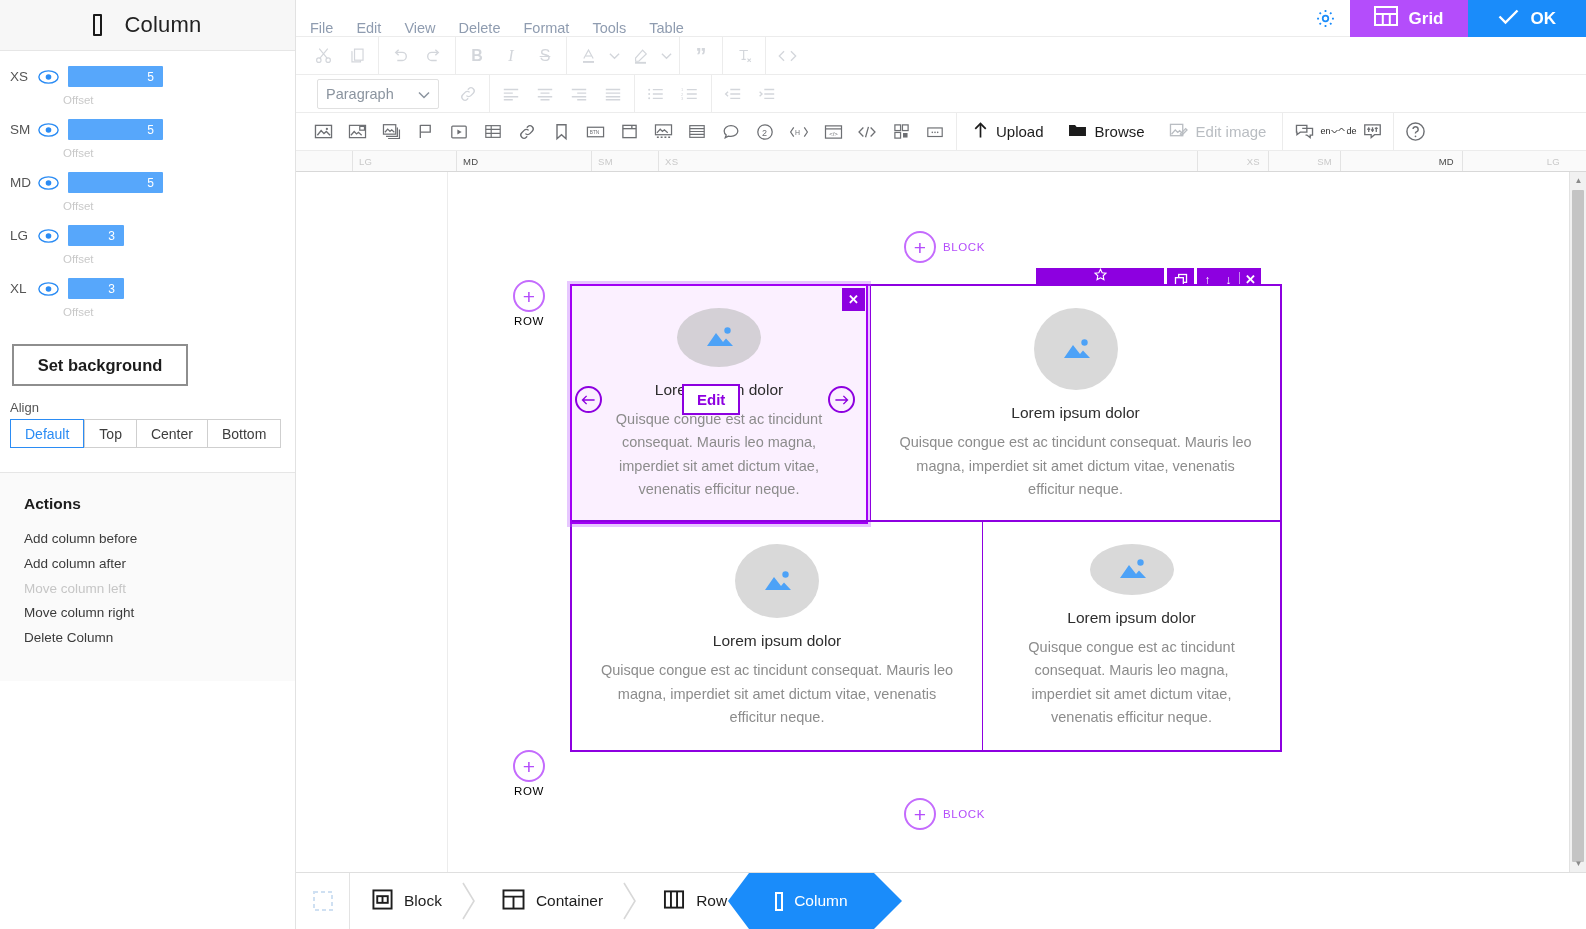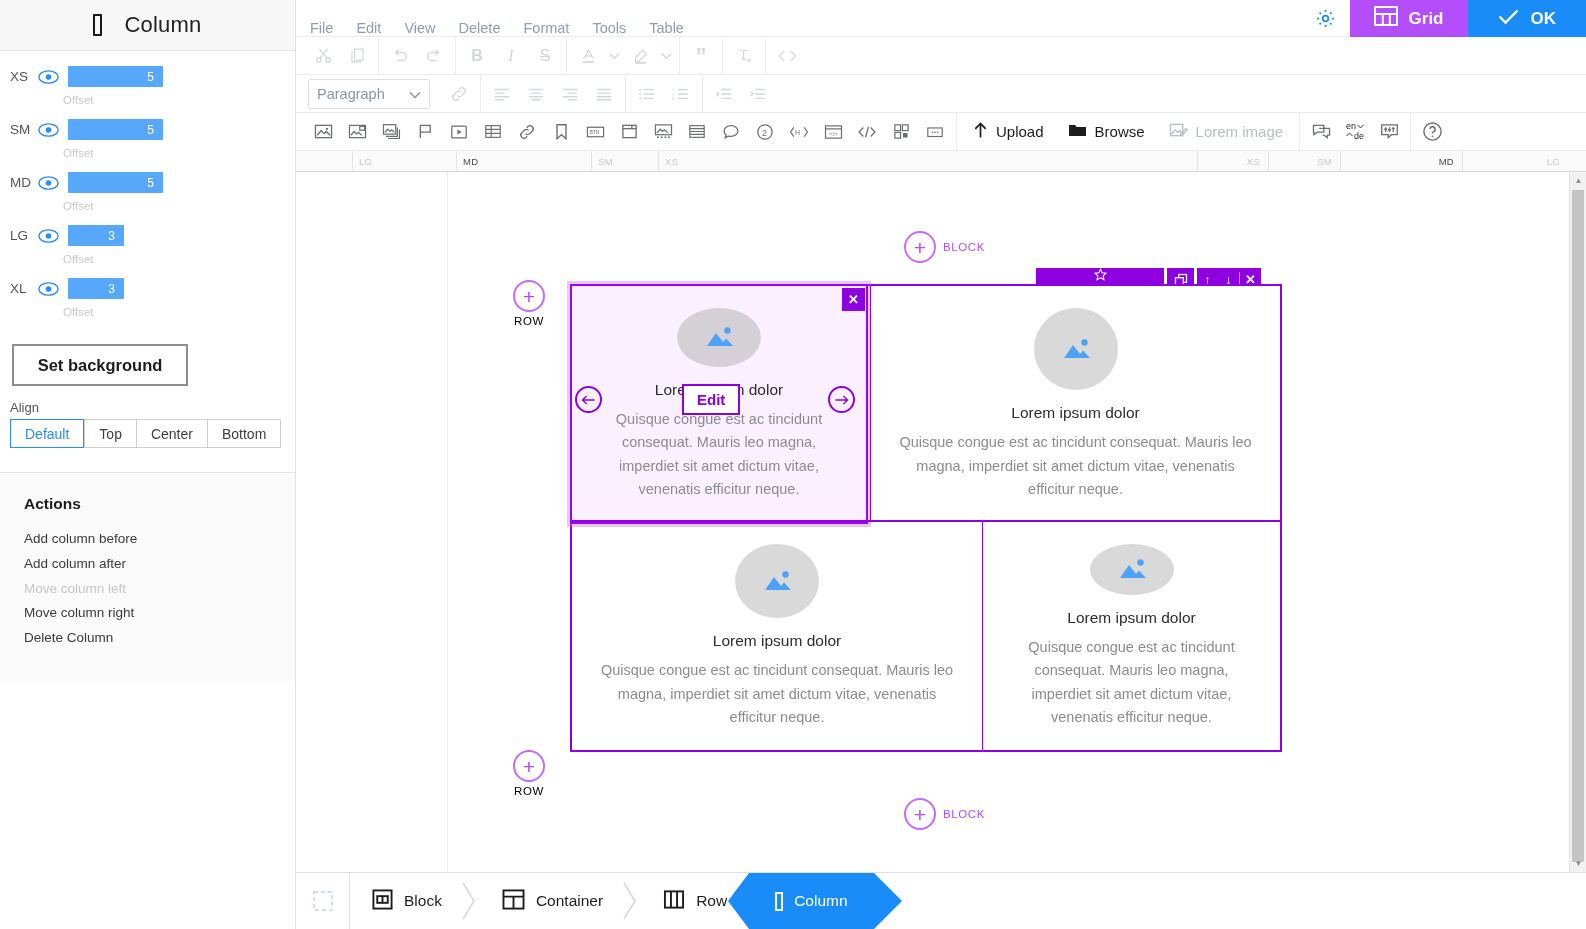--- a/index.html
+++ b/index.html
@@ -154,21 +154,21 @@
   .tb-btn.caret { width: 18px; }
   .tb-btn svg { display: block; }
 
   .para-select {
     display: flex; align-items: center; justify-content: space-between;
     width: 122px; height: 30px;
     border: 1px solid #e0e0e0;
     border-radius: 2px;
     padding: 0 8px;
     font-size: 14.5px; color: #8b949f;
-    margin: 0 8px 0 6px;
+    margin: 0 8px 0 15px;
     cursor: pointer;
   }
 
   .tb-text-btn {
     display: flex; align-items: center; gap: 8px;
     padding: 0 12px; height: 34px;
     font-size: 15px; color: #1c1c1c;
     cursor: pointer;
   }
   .tb-text-btn.disabled { color: #b9bdc2; cursor: default; }
@@ -786,32 +786,32 @@
           <span>Browse</span>
         </div>
         <div class="tb-text-btn disabled">
           <span>
             <svg width="19" height="17" viewBox="0 0 20 18" fill="none" stroke="#b9bdc2" stroke-width="1.4">
                 <rect x="1.5" y="2.5" width="13" height="12"></rect>
                 <path d="M2.6 13 6.6 8.4l2.6 2.6 2-1.8 3.2 3"></path>
                 <path d="M12 12.6 17.6 7 19 8.4 13.4 14z"></path>
               </svg>
           </span>
-          <span>Lorem image</span>
+          <span>Edit image</span>
         </div>
       </div>
 
       <div class="tb-group">
         <div class="tb-btn enabled">
           <svg width="19" height="17" viewBox="0 0 20 18" fill="none" stroke="currentColor" stroke-width="1.4">
               <path d="M1.5 2.5h11v7.2h-7L2 12.4V9.7H1.5z"></path>
               <path d="M7.6 5.6h10.9v7.2H16v2.7l-3.5-2.7h-1.4"></path>
             </svg>
         </div>
-        <div class="tb-btn enabled" style="flex-direction:column;gap:0;font-size:9px;line-height:9.5px;color:#2a2a2a;">
+        <div class="tb-btn enabled" style="flex-direction:row;gap:0;font-size:9px;line-height:9.5px;color:#2a2a2a;">
           <div style="display:flex;align-items:center;gap:1px;">
             <span>en</span>
             <svg width="7" height="5" viewBox="0 0 8 5">
                 <path d="M.6 .8 4 4.2 7.4 .8" fill="none" stroke="#2a2a2a" stroke-width="1.1"></path>
               </svg>
           </div>
           <div style="display:flex;align-items:flex-start;gap:1px;">
             <svg width="7" height="5" viewBox="0 0 8 5">
                 <path d="M.6 4.2 4 .8 7.4 4.2" fill="none" stroke="#2a2a2a" stroke-width="1.1"></path>
               </svg>

